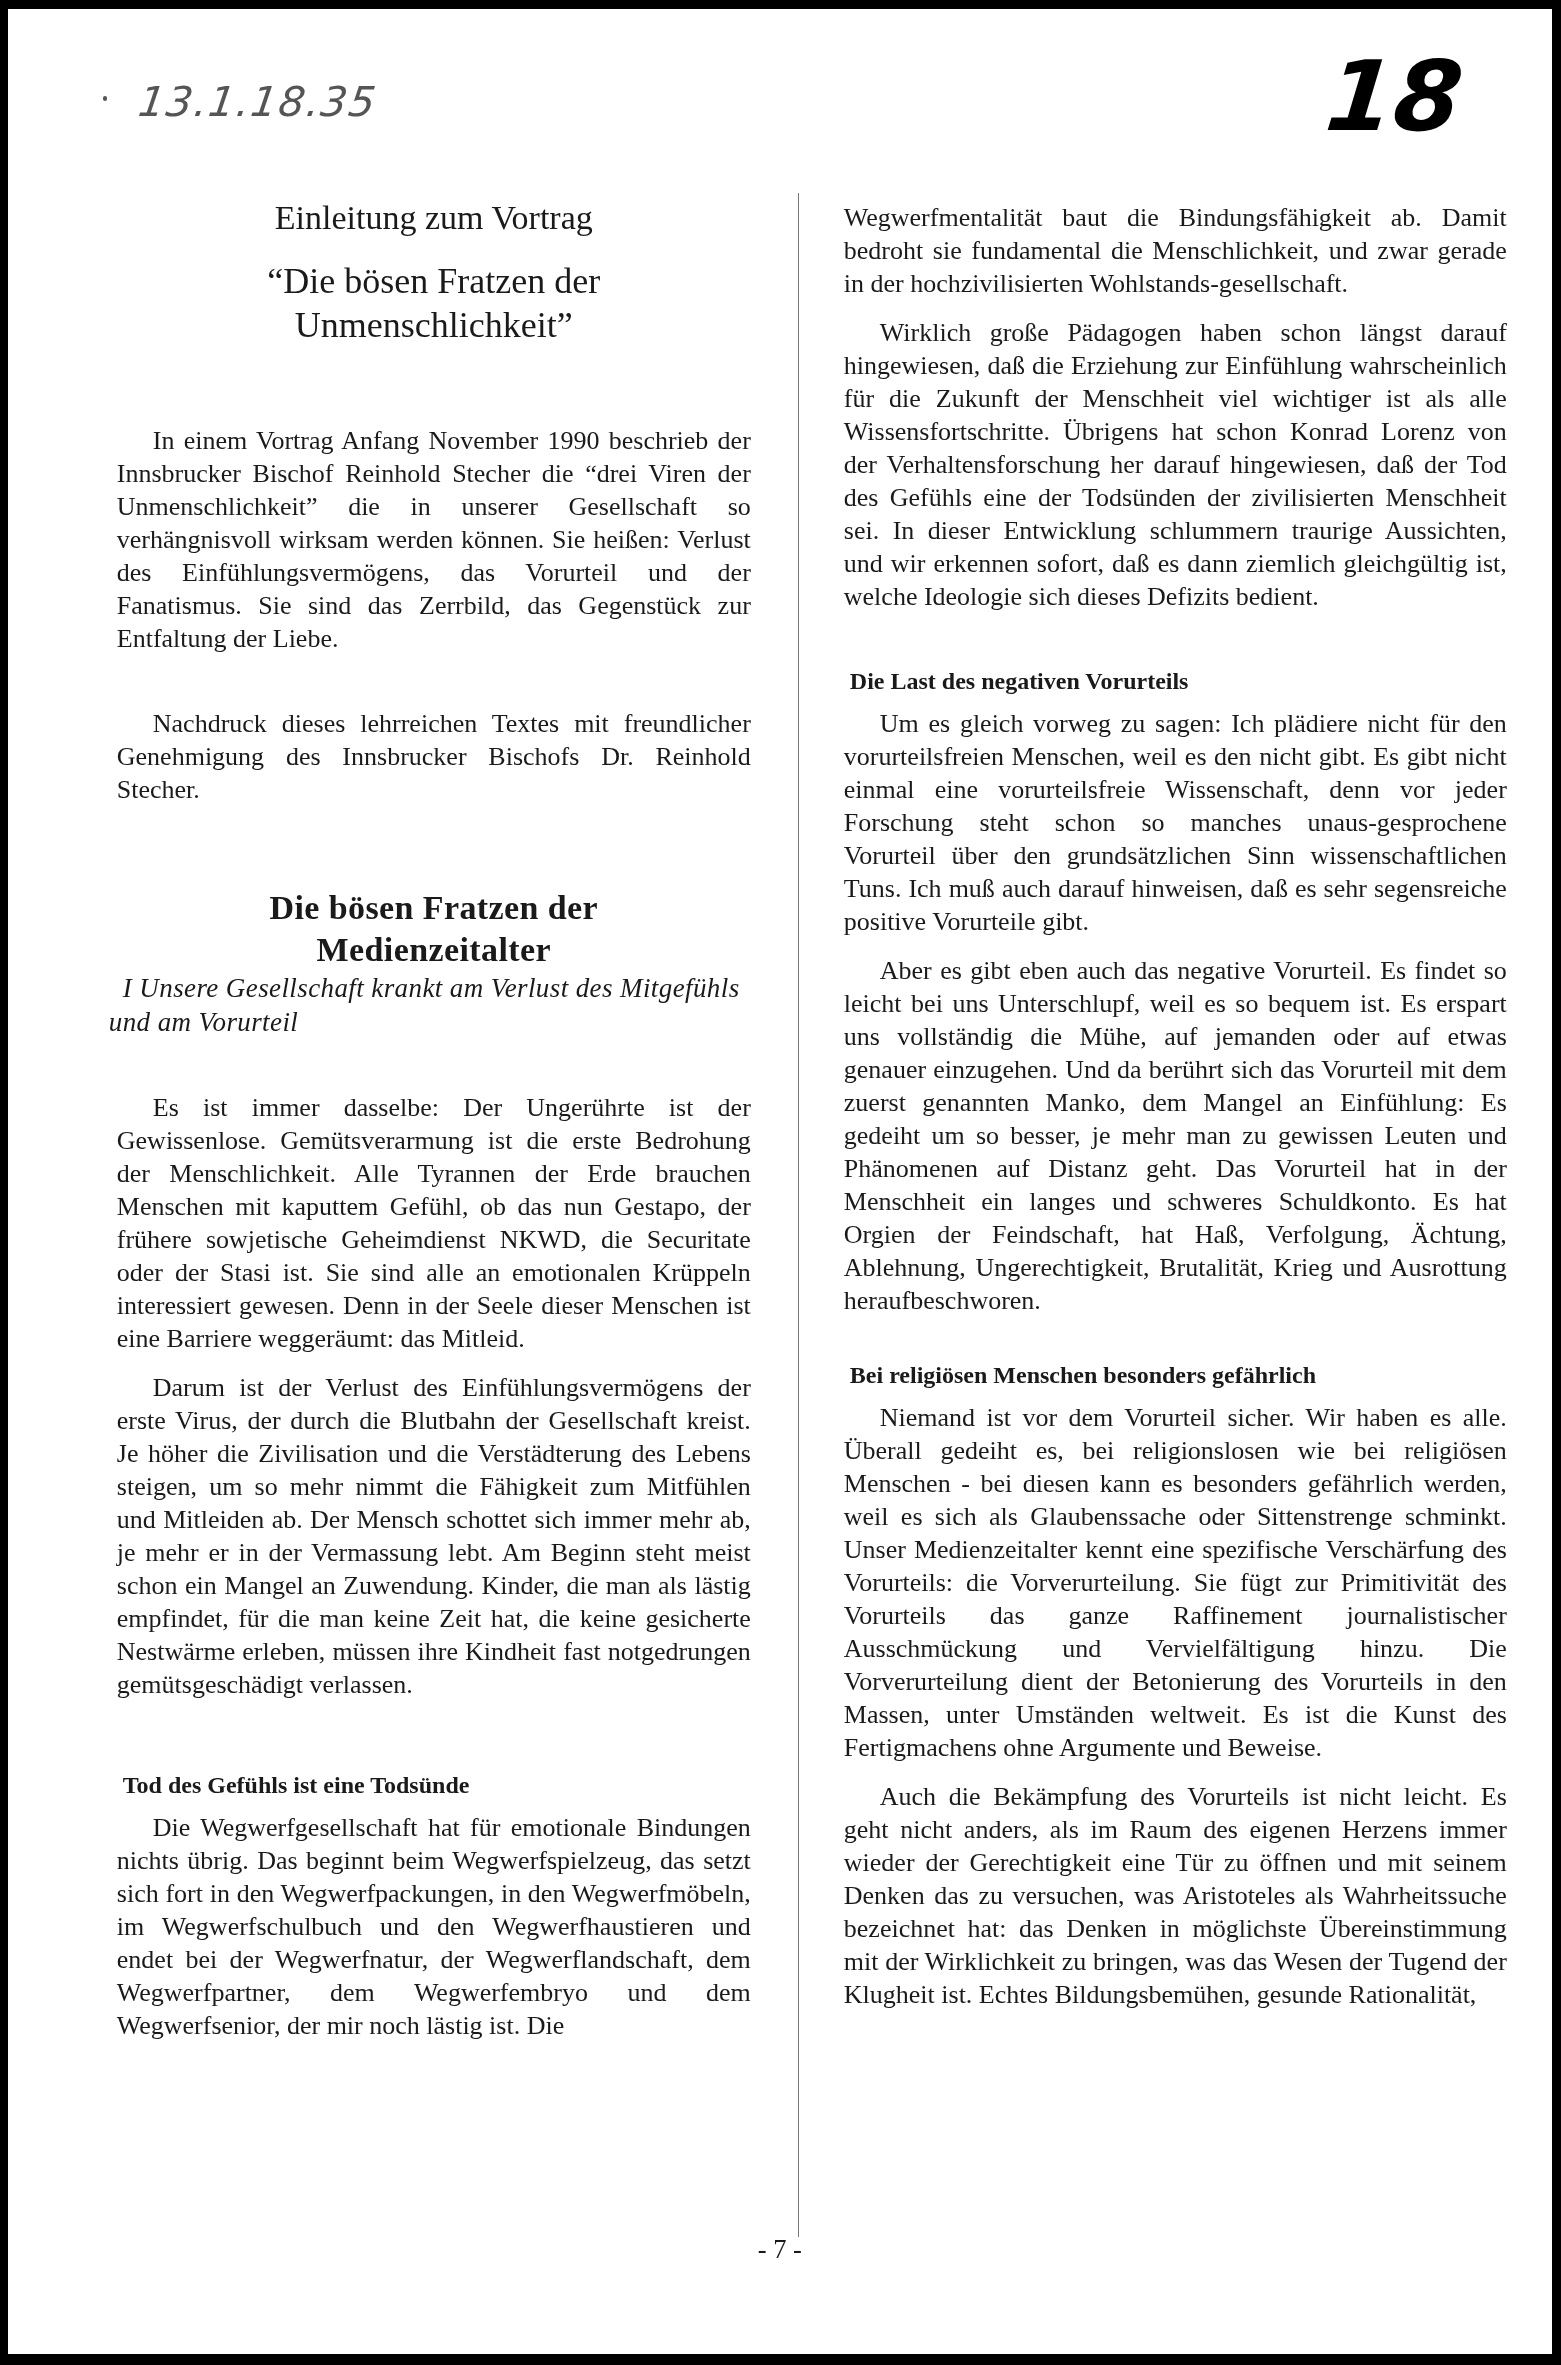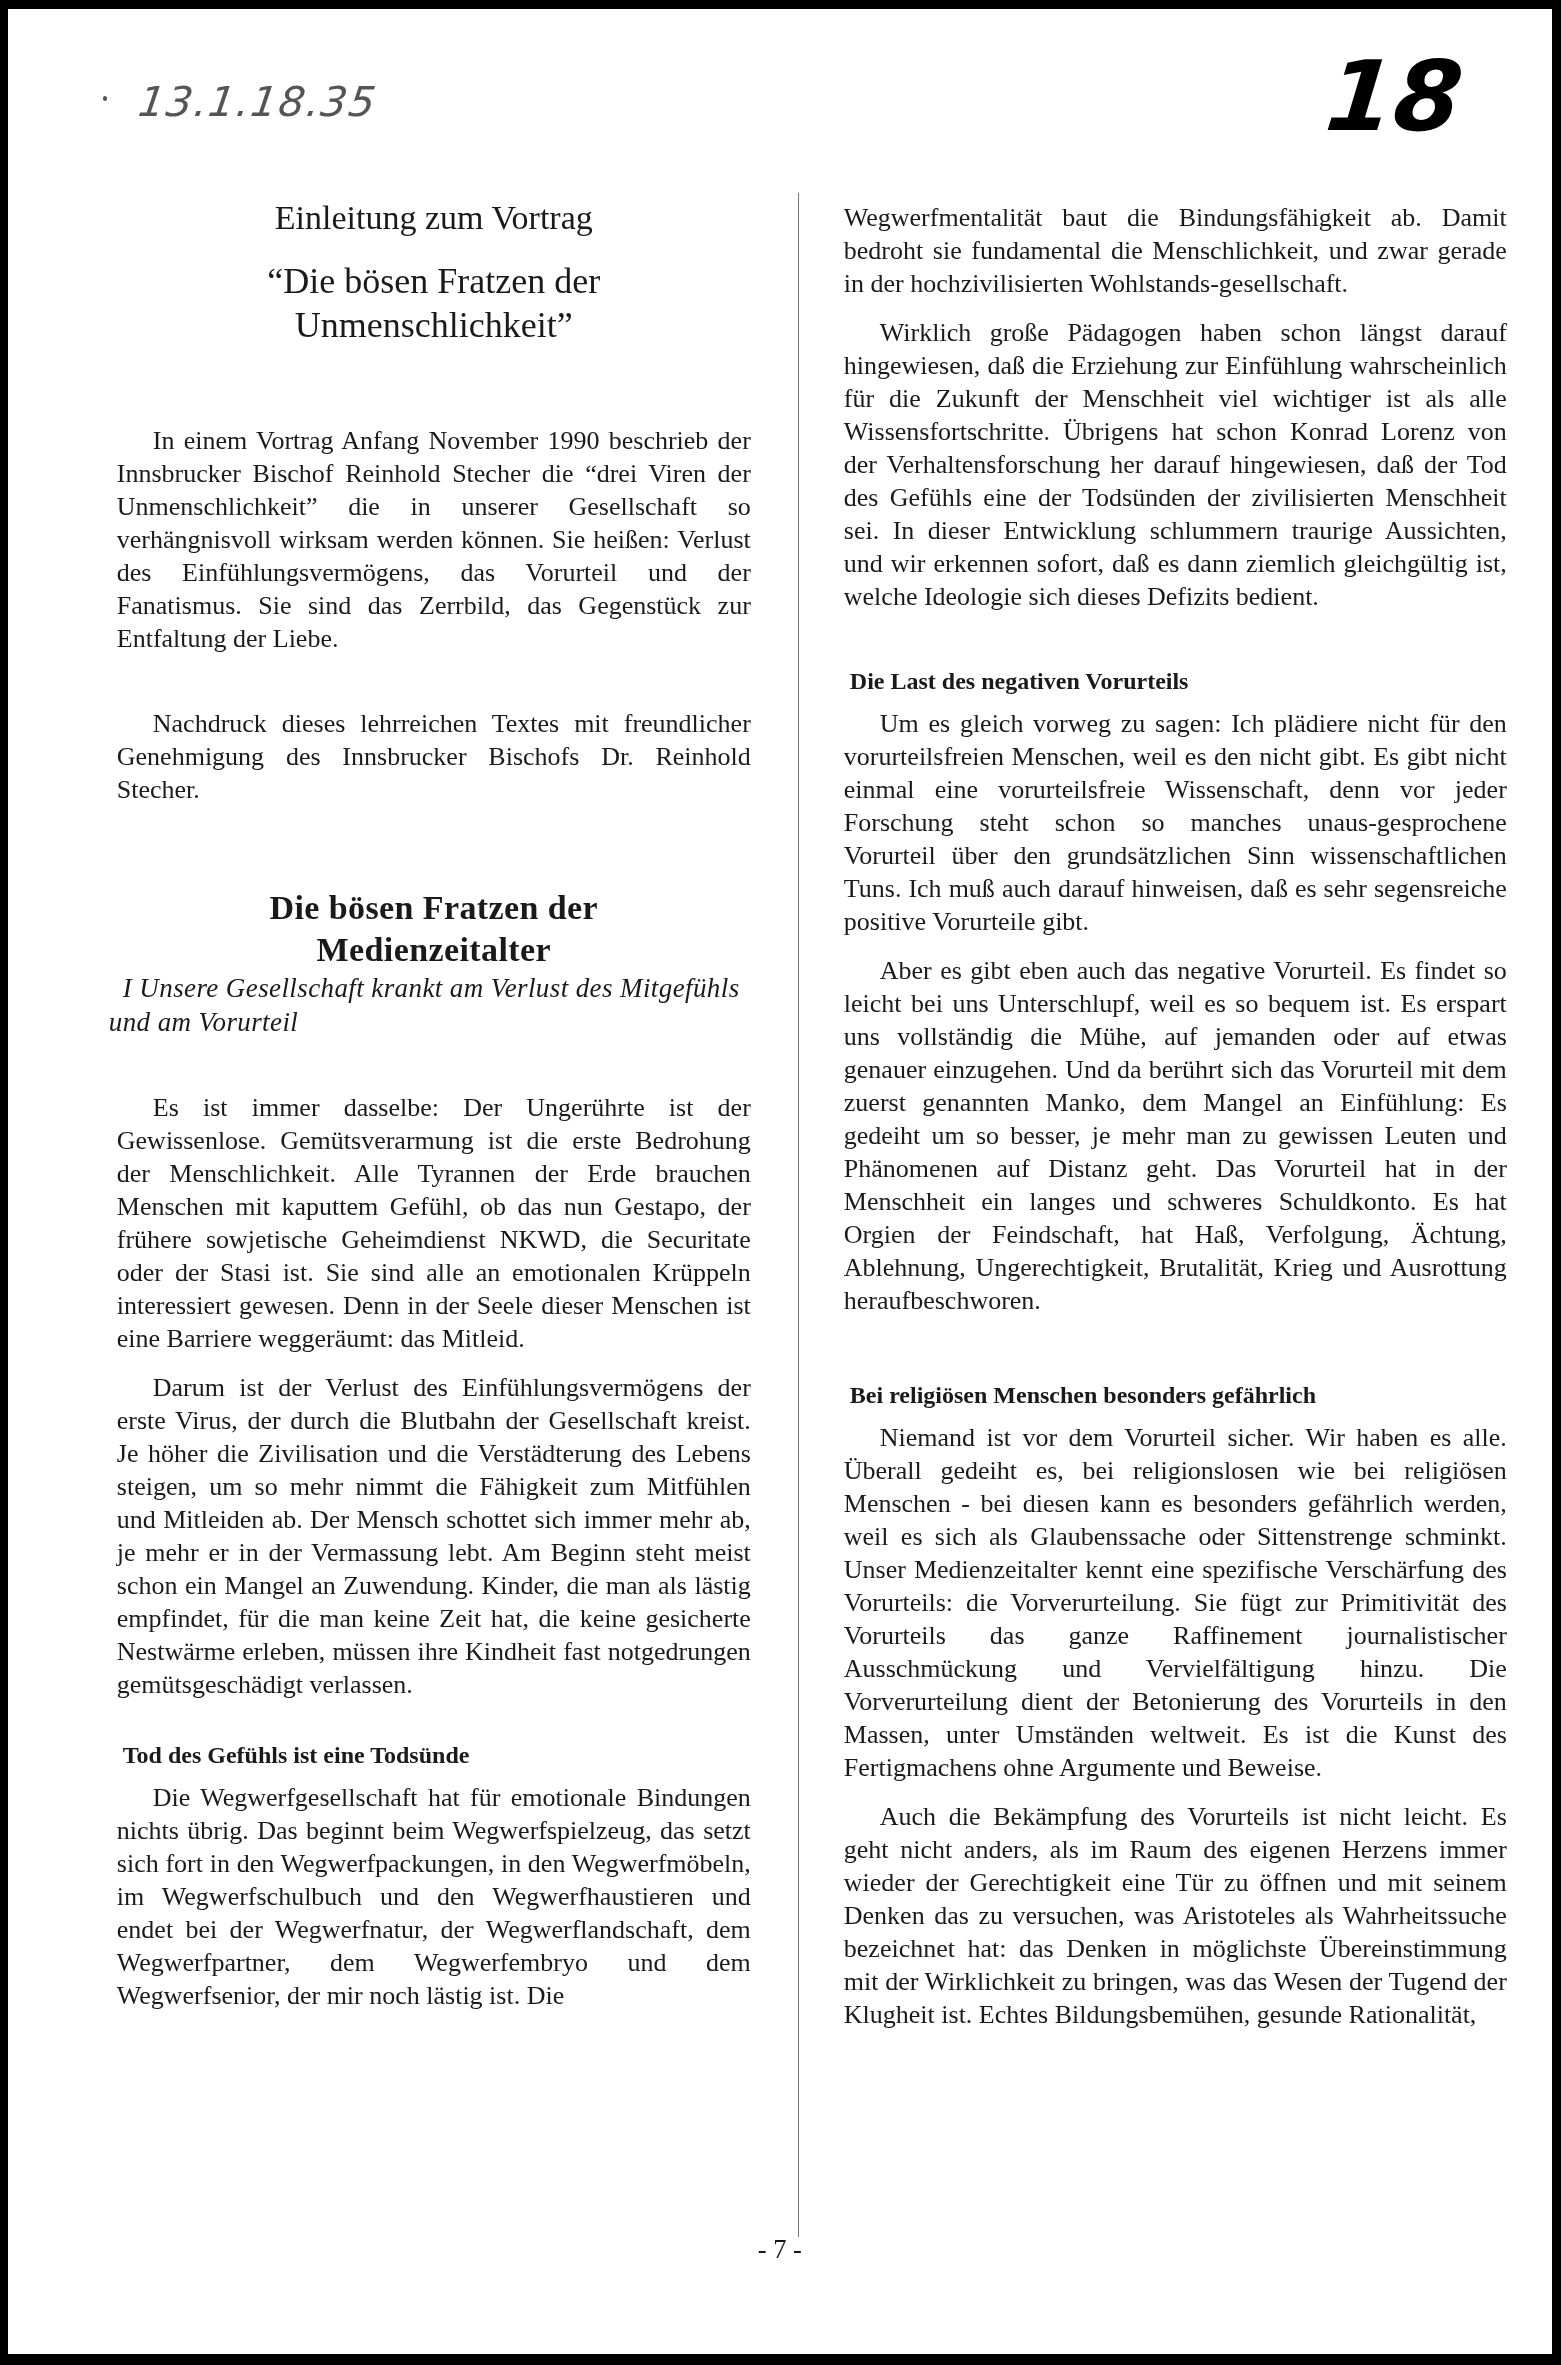--- a/index.html
+++ b/index.html
@@ -60,32 +60,32 @@
     <div class="main-title" style="margin-top:81px">
       <div>Die bösen Fratzen der</div>
       <div>Medienzeitalter</div>
     </div>
 
     <p class="section-i indent" style="text-indent:14px">I  Unsere Gesellschaft krankt am Verlust des Mitgefühls und am Vorurteil</p>
 
     <p class="p indent" style="margin-top:52px">Es ist immer dasselbe: Der Ungerührte ist der Gewissenlose. Gemütsverarmung ist die erste Bedrohung der Menschlichkeit. Alle Tyrannen der Erde brauchen Menschen mit kaputtem Gefühl, ob das nun Gestapo, der frühere sowjetische Geheimdienst NKWD, die Securitate oder der Stasi ist. Sie sind alle an emotionalen Krüppeln interessiert gewesen. Denn in der Seele dieser Menschen ist eine Barriere weggeräumt: das Mitleid.</p>
     <p class="p indent gap-s">Darum ist der Verlust des Einfühlungsvermögens der erste Virus, der durch die Blutbahn der Gesellschaft kreist. Je höher die Zivilisation und die Verstädterung des Lebens steigen, um so mehr nimmt die Fähigkeit zum Mitfühlen und Mitleiden ab. Der Mensch schottet sich immer mehr ab, je mehr er in der Vermassung lebt. Am Beginn steht meist schon ein Mangel an Zuwendung. Kinder, die man als lästig empfindet, für die man keine Zeit hat, die keine gesicherte Nestwärme erleben, müssen ihre Kindheit fast notgedrungen gemütsgeschädigt verlassen.</p>
 
-    <p class="subhead" style="margin-top:38px">Tod des Gefühls ist eine Todsünde</p>
+    <p class="subhead" style="margin-top:68px">Tod des Gefühls ist eine Todsünde</p>
     <p class="p indent" style="margin-top:9.4px">Die Wegwerfgesellschaft hat für emotionale Bindungen nichts übrig. Das beginnt beim Wegwerfspielzeug, das setzt sich fort in den Wegwerfpackungen, in den Wegwerfmöbeln, im Wegwerfschulbuch und den Wegwerfhaustieren und endet bei der Wegwerfnatur, der Wegwerflandschaft, dem Wegwerfpartner, dem Wegwerfembryo und dem Wegwerfsenior, der mir noch lästig ist. Die</p>
   </div>
 
   <div class="col col-right">
     <p class="p">Wegwerfmentalität baut die Bindungsfähigkeit ab. Damit bedroht sie fundamental die Menschlichkeit, und zwar gerade in der hochzivilisierten Wohlstands-gesellschaft.</p>
     <p class="p indent gap-s">Wirklich große Pädagogen haben schon längst darauf hingewiesen, daß die Erziehung zur Einfühlung wahrscheinlich für die Zukunft der Menschheit viel wichtiger ist als alle Wissensfortschritte. Übrigens hat schon Konrad Lorenz von der Verhaltensforschung her darauf hingewiesen, daß der Tod des Gefühls eine der Todsünden der zivilisierten Menschheit sei. In dieser Entwicklung schlummern traurige Aussichten, und wir erkennen sofort, daß es dann ziemlich gleichgültig ist, welche Ideologie sich dieses Defizits bedient.</p>
 
     <p class="subhead" style="margin-top:52px">Die Last des negativen Vorurteils</p>
     <p class="p indent" style="margin-top:9.4px">Um es gleich vorweg zu sagen: Ich plädiere nicht für den vorurteilsfreien Menschen, weil es den nicht gibt. Es gibt nicht einmal eine vorurteilsfreie Wissenschaft, denn vor jeder Forschung steht schon so manches unaus-gesprochene Vorurteil über den grundsätzlichen Sinn wissenschaftlichen Tuns. Ich muß auch darauf hinweisen, daß es sehr segensreiche positive Vorurteile gibt.</p>
     <p class="p indent gap-s">Aber es gibt eben auch das negative Vorurteil. Es findet so leicht bei uns Unterschlupf, weil es so bequem ist. Es erspart uns vollständig die Mühe, auf jemanden oder auf etwas genauer einzugehen. Und da berührt sich das Vorurteil mit dem zuerst genannten Manko, dem Mangel an Einfühlung: Es gedeiht um so besser, je mehr man zu gewissen Leuten und Phänomenen auf Distanz geht. Das Vorurteil hat in der Menschheit ein langes und schweres Schuldkonto. Es hat Orgien der Feindschaft, hat Haß, Verfolgung, Ächtung, Ablehnung, Ungerechtigkeit, Brutalität, Krieg und Ausrottung heraufbeschworen.</p>
 
-    <p class="subhead" style="margin-top:62px">Bei religiösen Menschen besonders gefährlich</p>
+    <p class="subhead" style="margin-top:42px">Bei religiösen Menschen besonders gefährlich</p>
     <p class="p indent" style="margin-top:9.4px">Niemand ist vor dem Vorurteil sicher. Wir haben es alle. Überall gedeiht es, bei religionslosen wie bei religiösen Menschen - bei diesen kann es besonders gefährlich werden, weil es sich als Glaubenssache oder Sittenstrenge schminkt. Unser Medienzeitalter kennt eine spezifische Verschärfung des Vorurteils: die Vorverurteilung. Sie fügt zur Primitivität des Vorurteils das ganze Raffinement journalistischer Ausschmückung und Vervielfältigung hinzu. Die Vorverurteilung dient der Betonierung des Vorurteils in den Massen, unter Umständen weltweit. Es ist die Kunst des Fertigmachens ohne Argumente und Beweise.</p>
     <p class="p indent gap-s">Auch die Bekämpfung des Vorurteils ist nicht leicht. Es geht nicht anders, als im Raum des eigenen Herzens immer wieder der Gerechtigkeit eine Tür zu öffnen und mit seinem Denken das zu versuchen, was Aristoteles als Wahrheitssuche bezeichnet hat: das Denken in möglichste Übereinstimmung mit der Wirklichkeit zu bringen, was das Wesen der Tugend der Klugheit ist. Echtes Bildungsbemühen, gesunde Rationalität,</p>
   </div>
 
   <div class="page-num">- 7 -</div>
 </div>
 
 
 </body></html>

